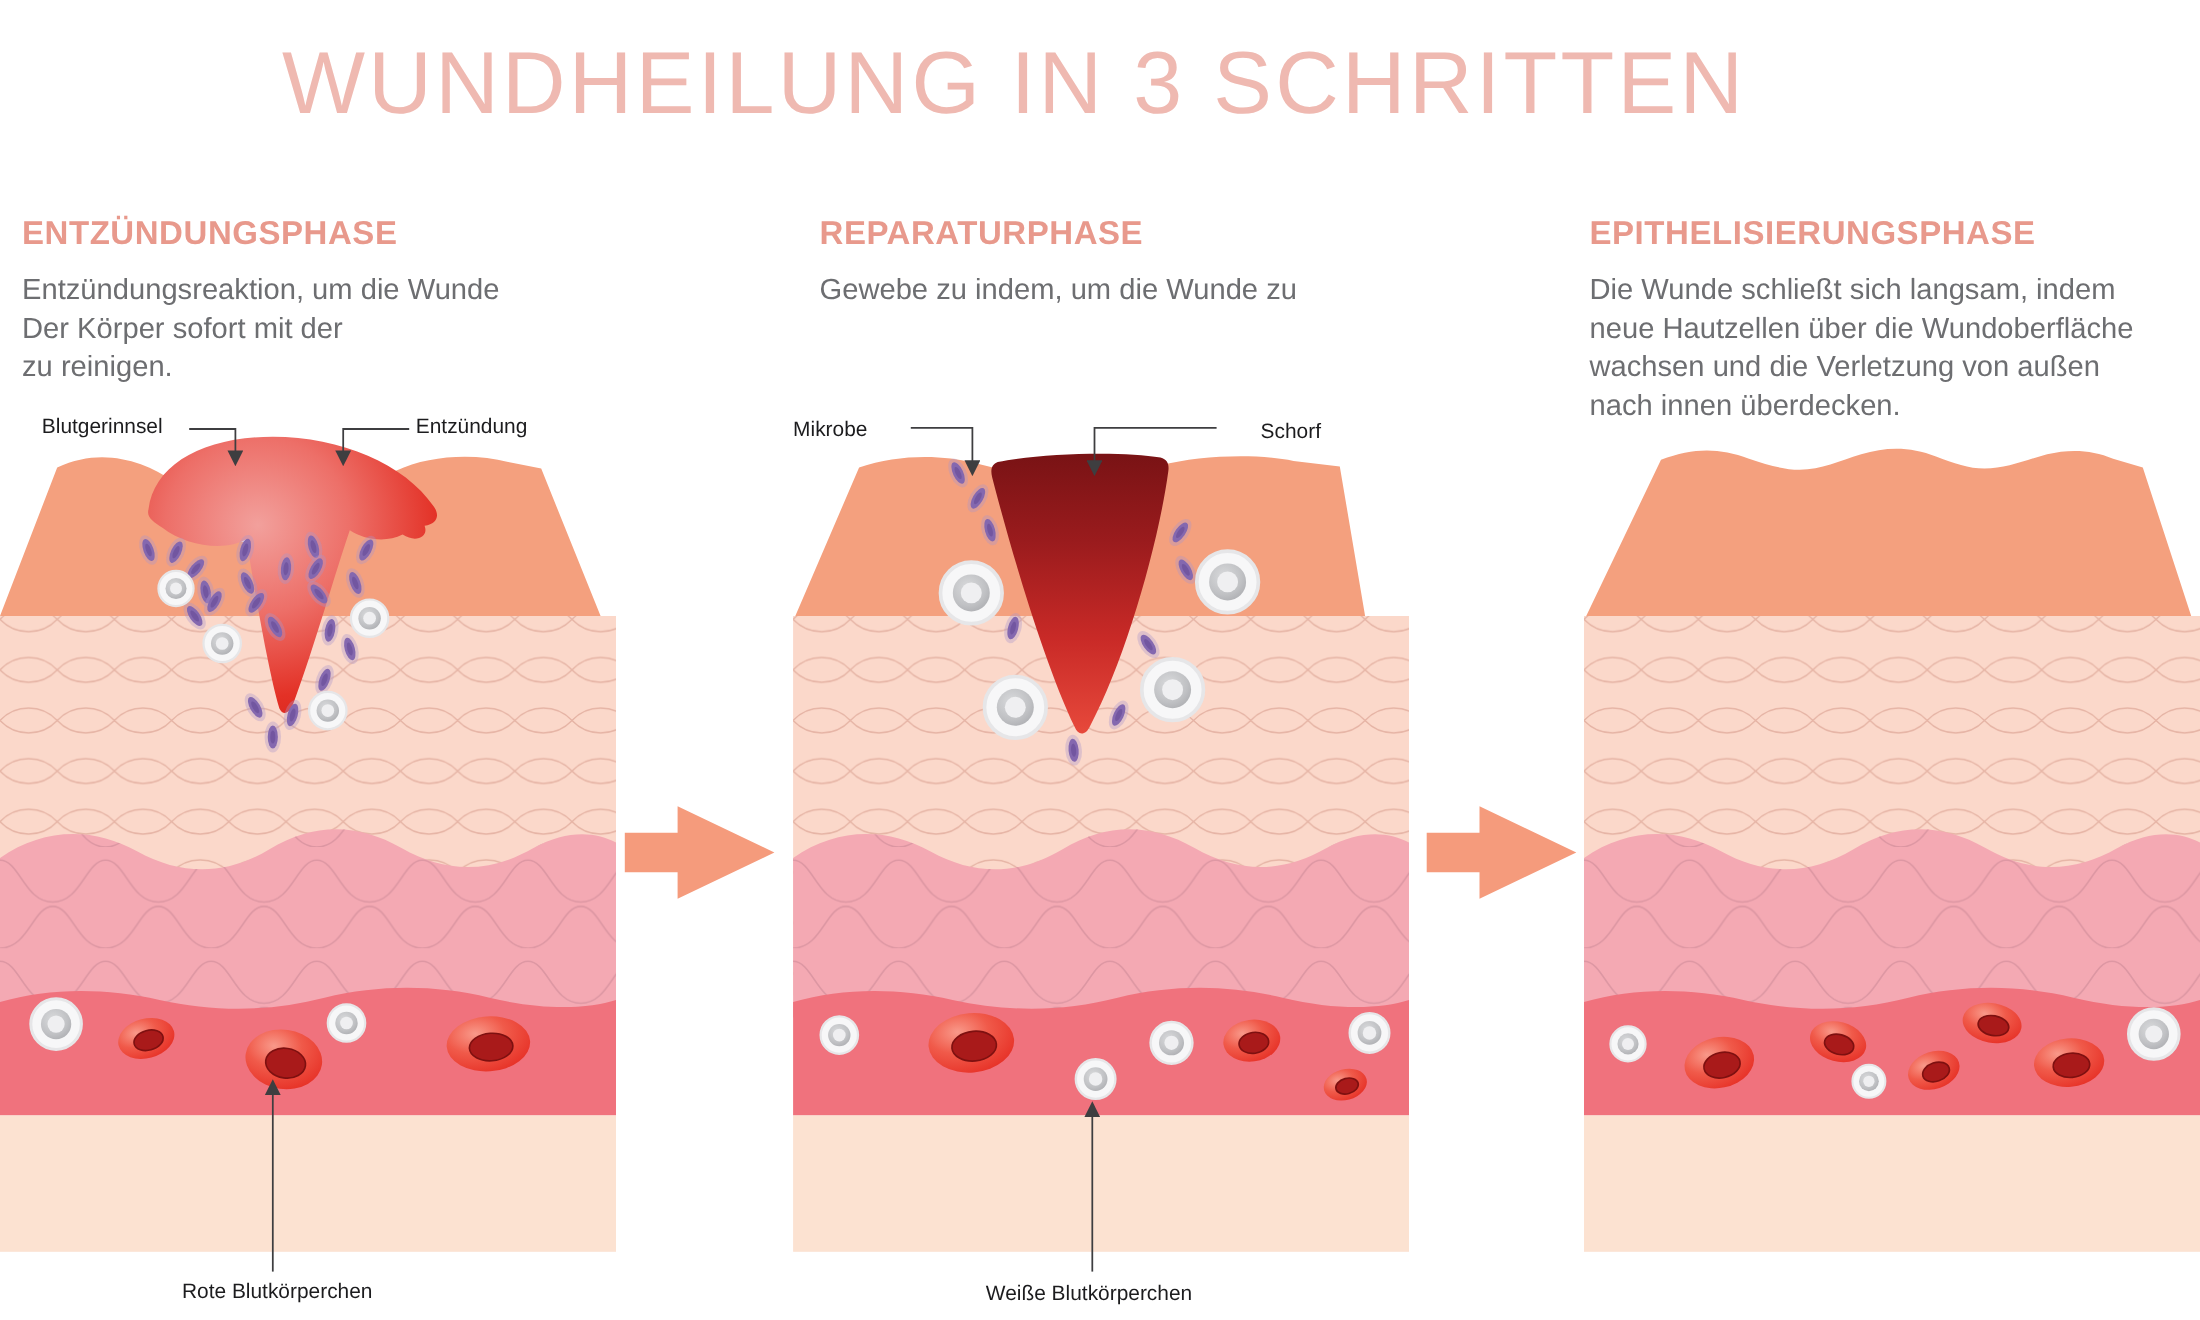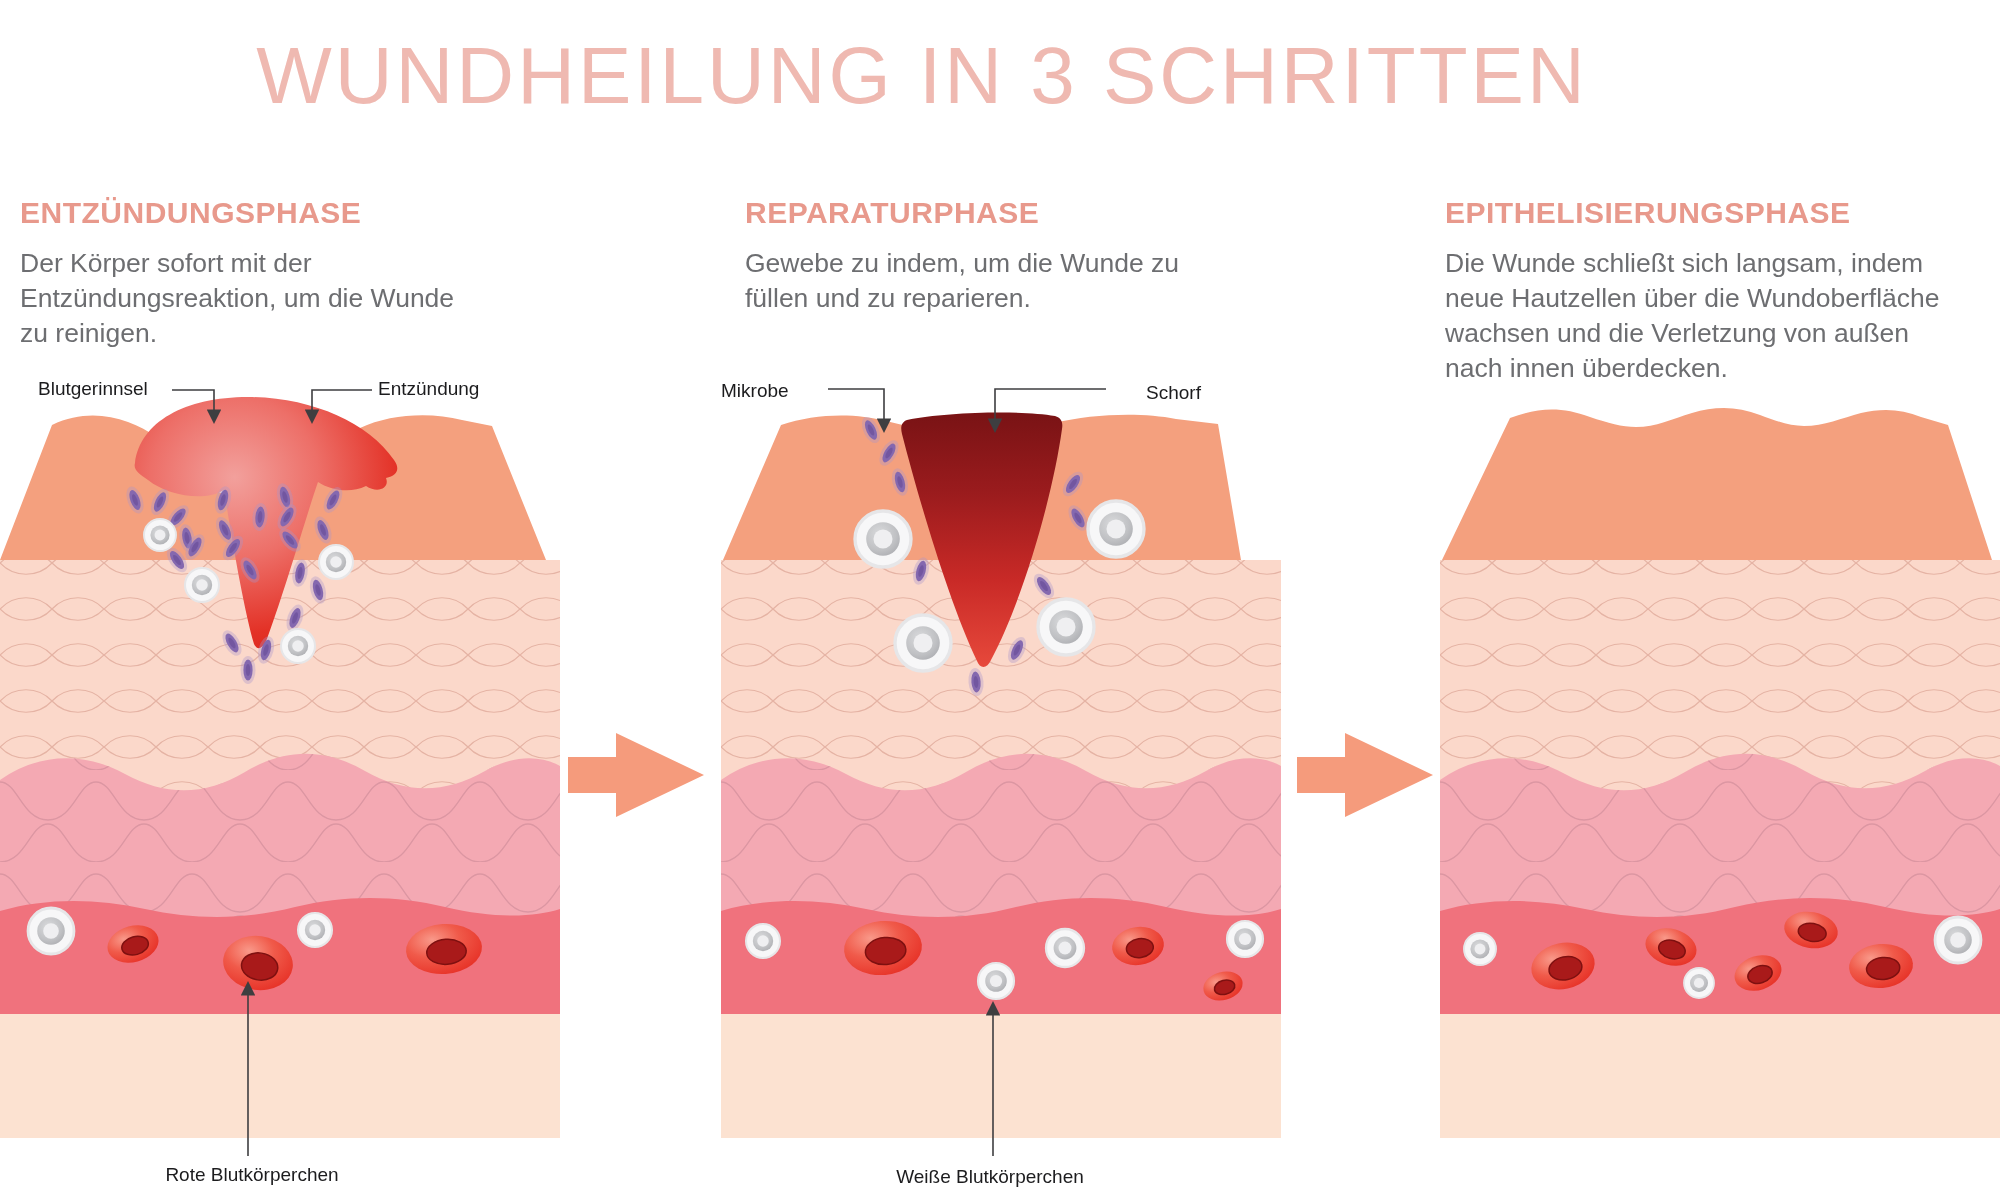--- a/index.html
+++ b/index.html
@@ -67,28 +67,27 @@
           <stop offset="65%" stop-color="#C92A27"></stop>
           <stop offset="100%" stop-color="#E84A3C"></stop>
       </linearGradient>
     </defs>
   </svg>
 
   <h1 class="title">WUNDHEILUNG IN 3 SCHRITTEN</h1>
 
   <div class="step step1">
     <h2>ENTZÜNDUNGSPHASE</h2>
+    <div class="dline">Entzündungsreaktion, um die Wunde</div>
     <div class="dline">Der Körper sofort mit der</div>
-    <div class="dline">Entzündungsreaktion, um die Wunde</div>
     <div class="dline">zu reinigen.</div>
   </div>
   <div class="step step2">
     <h2>REPARATURPHASE</h2>
     <div class="dline">Gewebe zu indem, um die Wunde zu</div>
-    <div class="dline">füllen und zu reparieren.</div>
   </div>
   <div class="step step3">
     <h2>EPITHELISIERUNGSPHASE</h2>
     <div class="dline">Die Wunde schließt sich langsam, indem</div>
     <div class="dline">neue Hautzellen über die Wundoberfläche</div>
     <div class="dline">wachsen und die Verletzung von außen</div>
     <div class="dline">nach innen überdecken.</div>
   </div>
 
   <svg class="diagram d1" width="560" height="830" viewBox="0 0 560 830">

